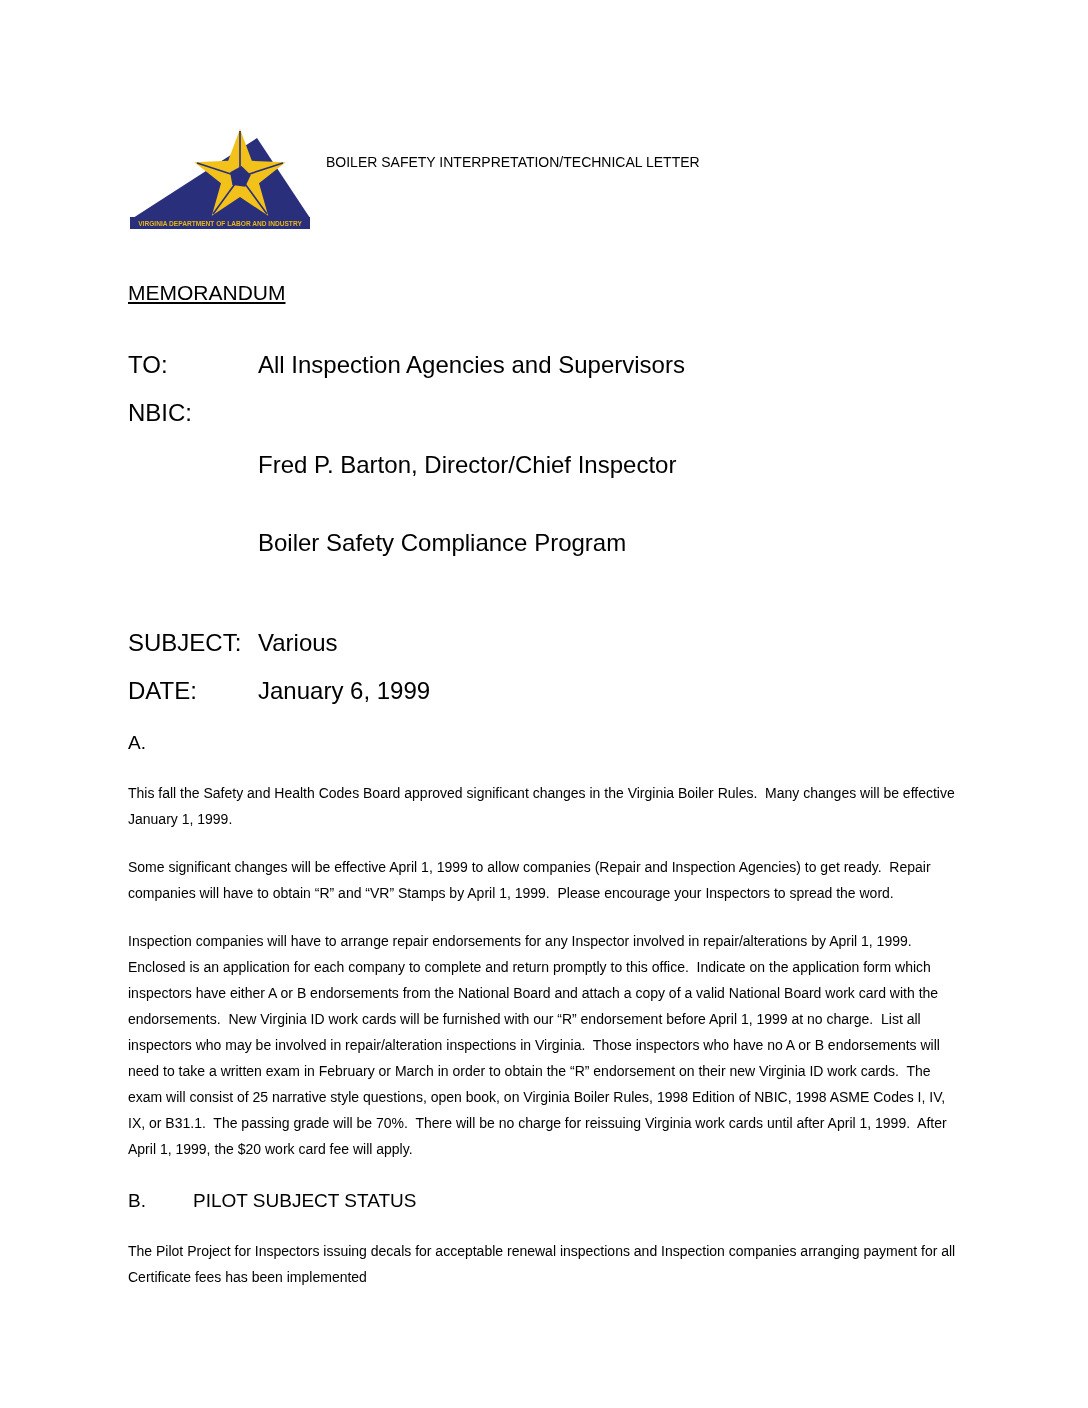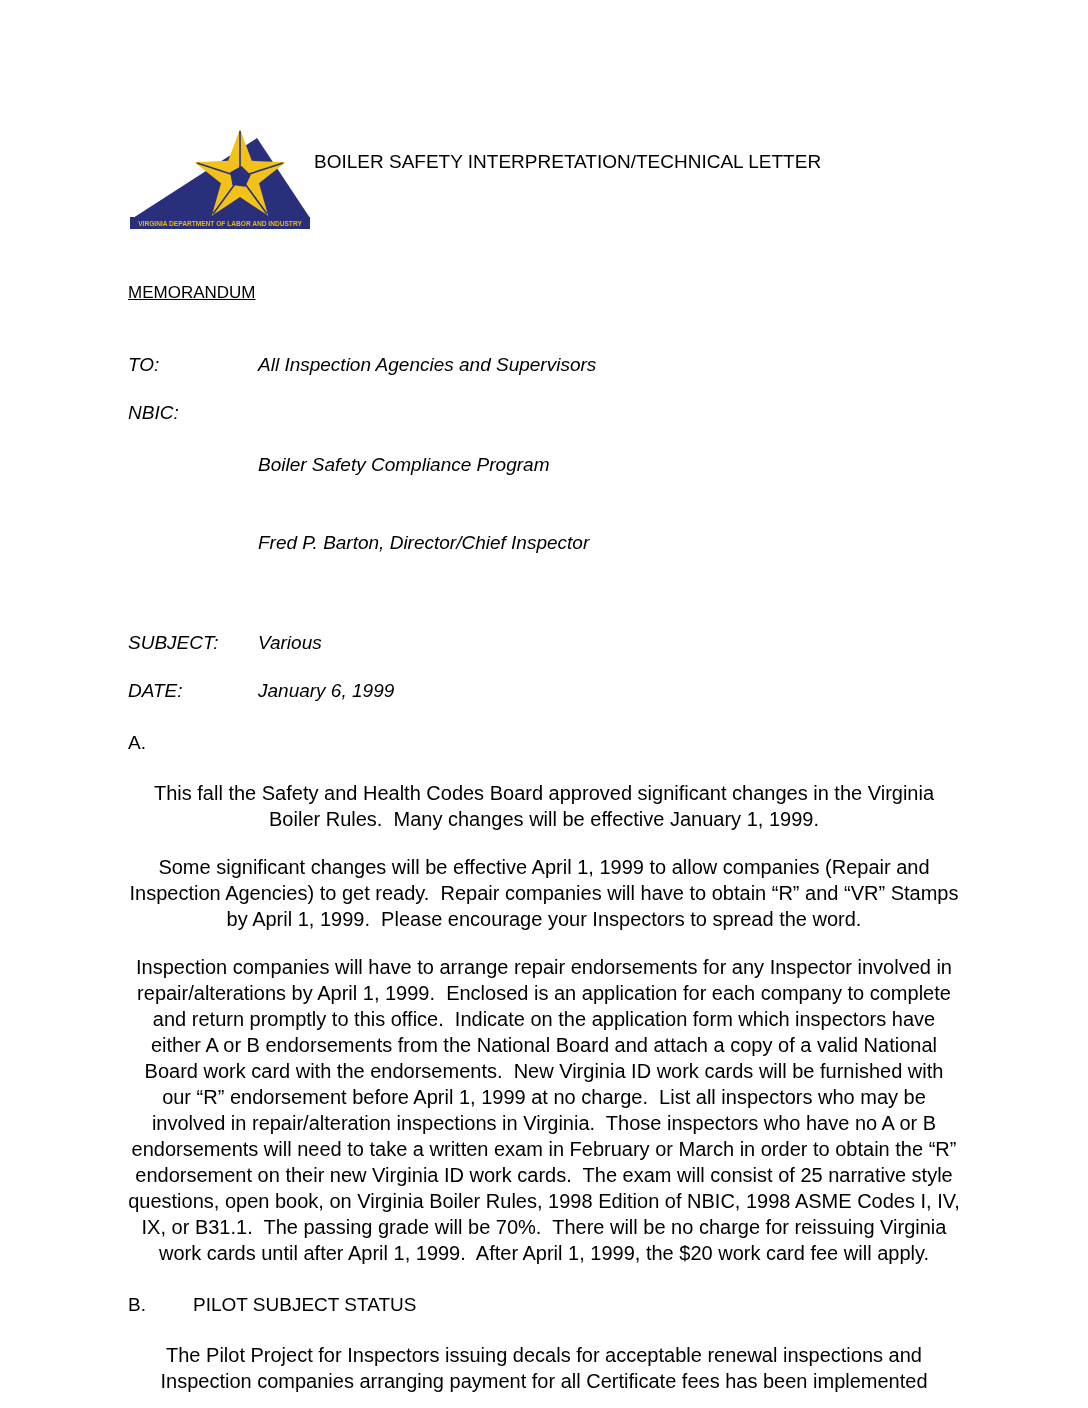--- a/index.html
+++ b/index.html
@@ -19,62 +19,60 @@
     display: flex;
     align-items: flex-start;
   }
   .logo {
     width: 182px;
     height: 112px;
     flex: 0 0 auto;
     margin-left: 2px;
   }
   .header-titles {
-    margin-left: 2px;
+    margin-left: 14px;
     padding-top: 24px;
-    font-size: 19px;
+    font-size: 14px;
     line-height: 26px;
   }
   .memo-heading {
     margin-top: 43px;
     margin-bottom: 46px;
-    font-size: 17px;
+    font-size: 21px;
     line-height: 26px;
     text-decoration: underline;
   }
   .field-row {
     display: flex;
     margin-bottom: 22px;
-    font-size: 19px;
+    font-size: 24px;
     line-height: 26px;
-    font-style: italic;
   }
   .field-label {
     width: 130px;
     flex: 0 0 auto;
   }
   .field-value { white-space: pre-wrap; }
   .section-heading {
     display: flex;
     margin-top: 26px;
     margin-bottom: 24px;
     font-size: 19px;
     line-height: 26px;
   }
   .section-letter {
     width: 65px;
     flex: 0 0 auto;
   }
   .para {
     max-width: 832px;
     margin-bottom: 22px;
-    font-size: 20px;
+    font-size: 14px;
     line-height: 26px;
     white-space: pre-wrap;
-    text-align: center;
   }
 </style>
 </head>
 <body>
 
 <div class="page">
 
   <div class="header-row">
     <div class="logo">
       <svg width="182" height="112" viewBox="0 0 182 112">
@@ -105,22 +103,22 @@
   <div class="memo-heading">MEMORANDUM</div>
 
   <div class="fields">
     <div class="field-row">
       <div class="field-label">TO:</div>
       <div class="field-value">All Inspection Agencies and Supervisors</div>
     </div>
     <div class="field-row">
       <div class="field-label">NBIC:</div>
       <div class="field-value">
+        <div>Fred P. Barton, Director/Chief Inspector</div>
         <div>Boiler Safety Compliance Program</div>
-        <div>Fred P. Barton, Director/Chief Inspector</div>
       </div>
     </div>
     <div class="field-row">
       <div class="field-label">SUBJECT:</div>
       <div class="field-value">Various</div>
     </div>
     <div class="field-row">
       <div class="field-label">DATE:</div>
       <div class="field-value">January 6, 1999</div>
     </div>

